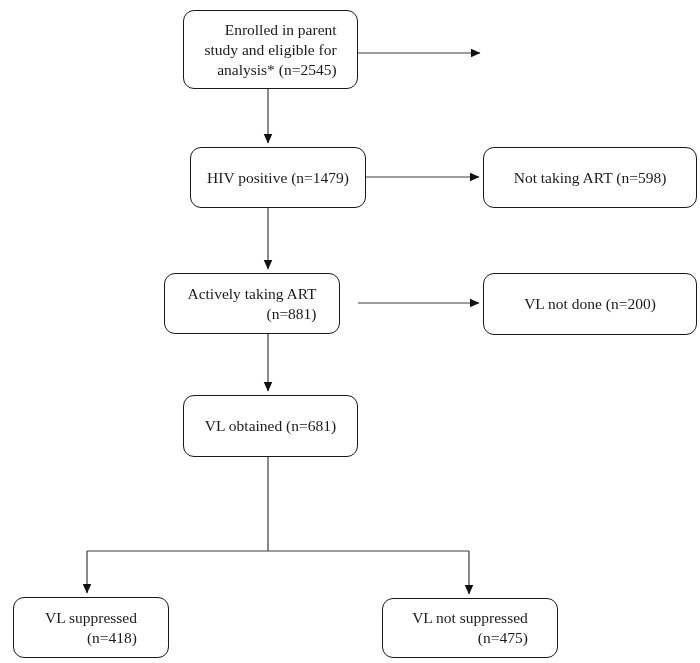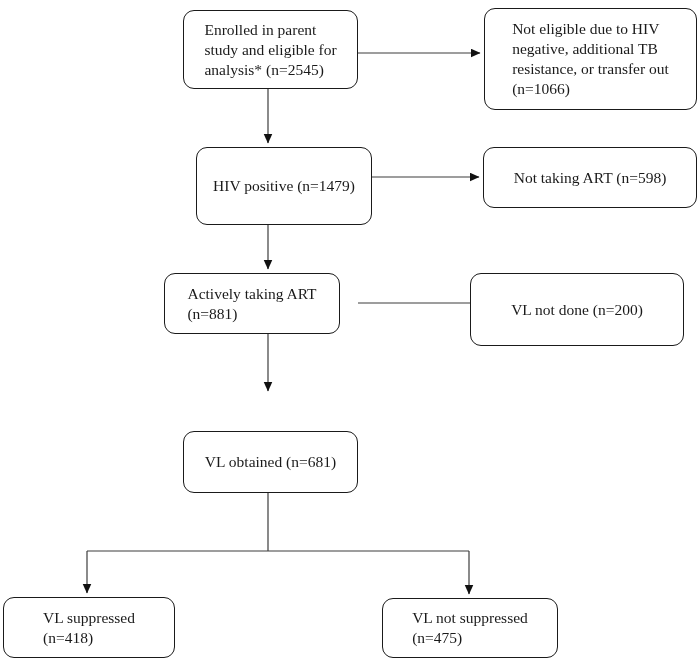--- a/index.html
+++ b/index.html
@@ -26,36 +26,36 @@
   .node {
     position: absolute;
     z-index: 2;
     box-sizing: border-box;
     border: 1.6px solid #1a1a1a;
     border-radius: 11px;
     background: #ffffff;
     display: flex;
     align-items: center;
     justify-content: center;
-    text-align: left;
+    text-align: right;
     color: #1a1a1a;
     font-size: 15.5px;
     line-height: 20px;
     white-space: pre-line;
     padding: 4px 6px;
   }
   
   #node-enrolled          { left: 183px; top: 10px;  width: 175px; height: 79px; }
   #node-not-eligible      { left: 484px; top: 8px;   width: 213px; height: 102px; }
-  #node-hiv-positive      { left: 196px; top: 147px; width: 176px; height: 78px; }
+  #node-hiv-positive      { left: 190px; top: 147px; width: 176px; height: 61px; }
   #node-not-taking-art    { left: 483px; top: 147px; width: 214px; height: 61px; font-family: Liberation Serif, serif; }
   #node-actively-art      { left: 164px; top: 273px; width: 176px; height: 61px; }
-  #node-vl-not-done       { left: 470px; top: 273px; width: 214px; height: 73px; }
-  #node-vl-obtained       { left: 183px; top: 395px; width: 175px; height: 62px; margin-top: 36px; }
-  #node-vl-suppressed     { left: 3px;   top: 597px; width: 172px; height: 61px; font-family: Liberation Serif, serif; }
+  #node-vl-not-done       { left: 483px; top: 273px; width: 214px; height: 62px; }
+  #node-vl-obtained       { left: 183px; top: 395px; width: 175px; height: 62px; }
+  #node-vl-suppressed     { left: 13px;   top: 597px; width: 156px; height: 61px; font-family: Liberation Serif, serif; }
   #node-vl-not-suppressed { left: 382px; top: 598px; width: 176px; height: 60px; }
 </style>
 </head>
 <body>
 
 <div id="canvas">
 
   <svg id="connectors" viewBox="0 0 700 663" xmlns="http://www.w3.org/2000/svg">
     <defs>
       <marker id="arrow" markerUnits="userSpaceOnUse" markerWidth="11" markerHeight="10" refX="9.5" refY="4.5" orient="auto">
@@ -79,24 +79,20 @@
 
     <line x1="87" y1="551" x2="87" y2="593" stroke="#3d3d3d" stroke-width="1.2" marker-end="url(#arrow)"></line>
 
     <line x1="469" y1="551" x2="469" y2="594" stroke="#3d3d3d" stroke-width="1.2" marker-end="url(#arrow)"></line>
   </svg>
 
   <div class="node" id="node-enrolled">Enrolled in parent
 study and eligible for
 analysis* (n=2545)</div>
 
-  <div class="node" id="node-not-eligible">Not eligible due to HIV
-negative, additional TB
-resistance, or transfer out
-(n=1066)</div>
 
   <div class="node" id="node-hiv-positive">HIV positive (n=1479)</div>
 
   <div class="node" id="node-not-taking-art">Not taking ART (n=598)</div>
 
   <div class="node" id="node-actively-art">Actively taking ART
 (n=881)</div>
 
   <div class="node" id="node-vl-not-done">VL not done (n=200)</div>
 

